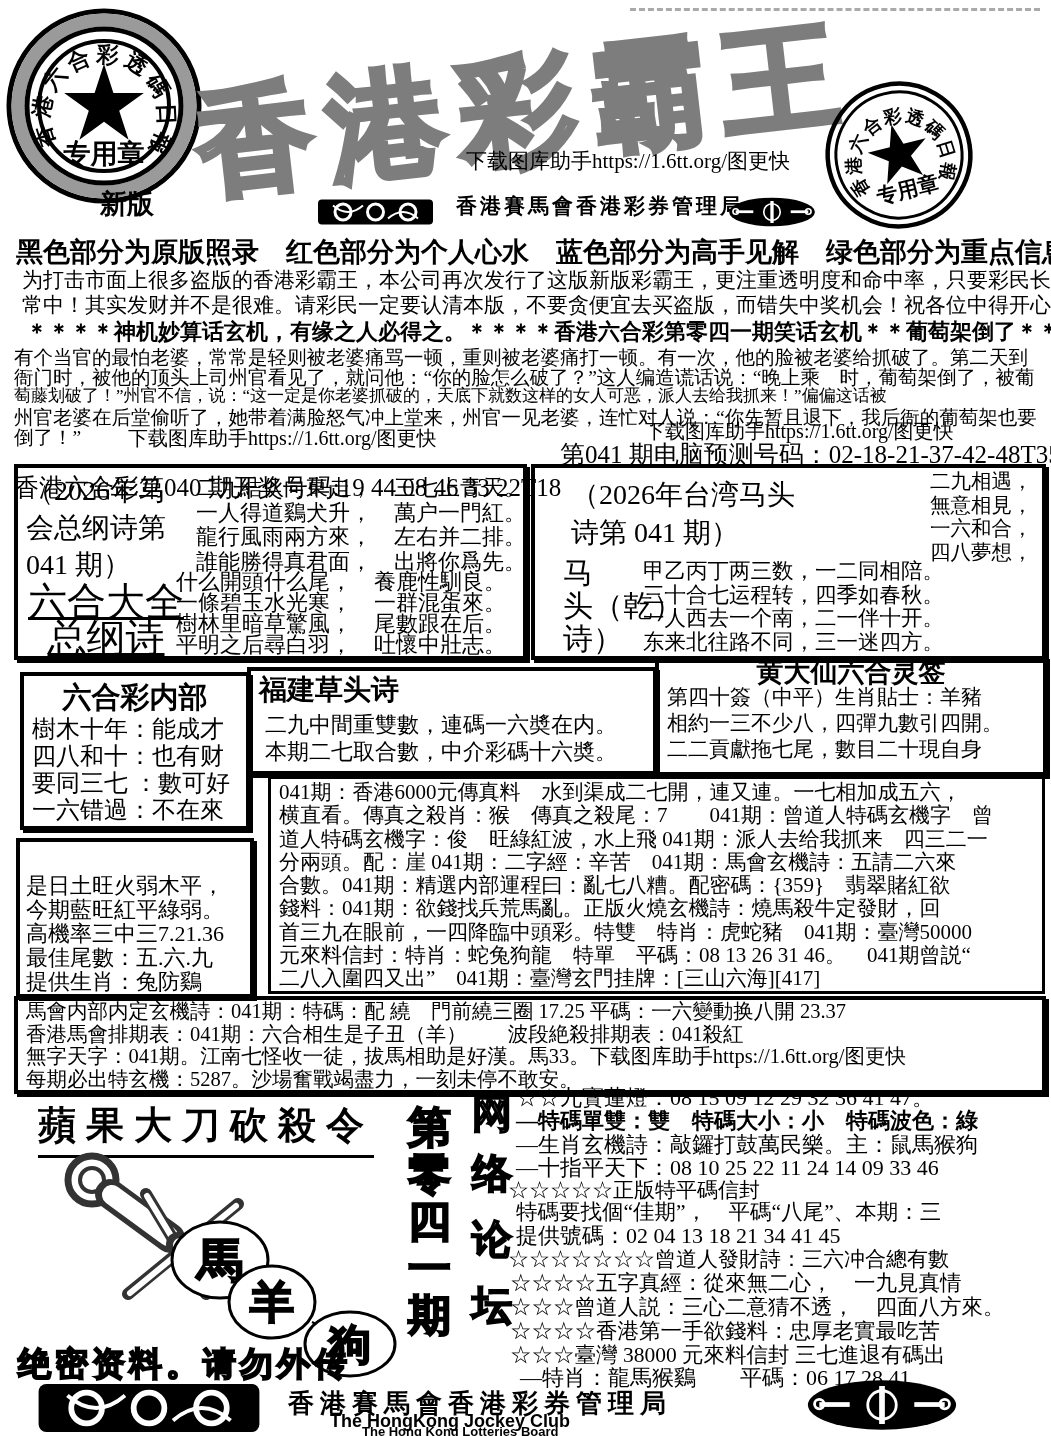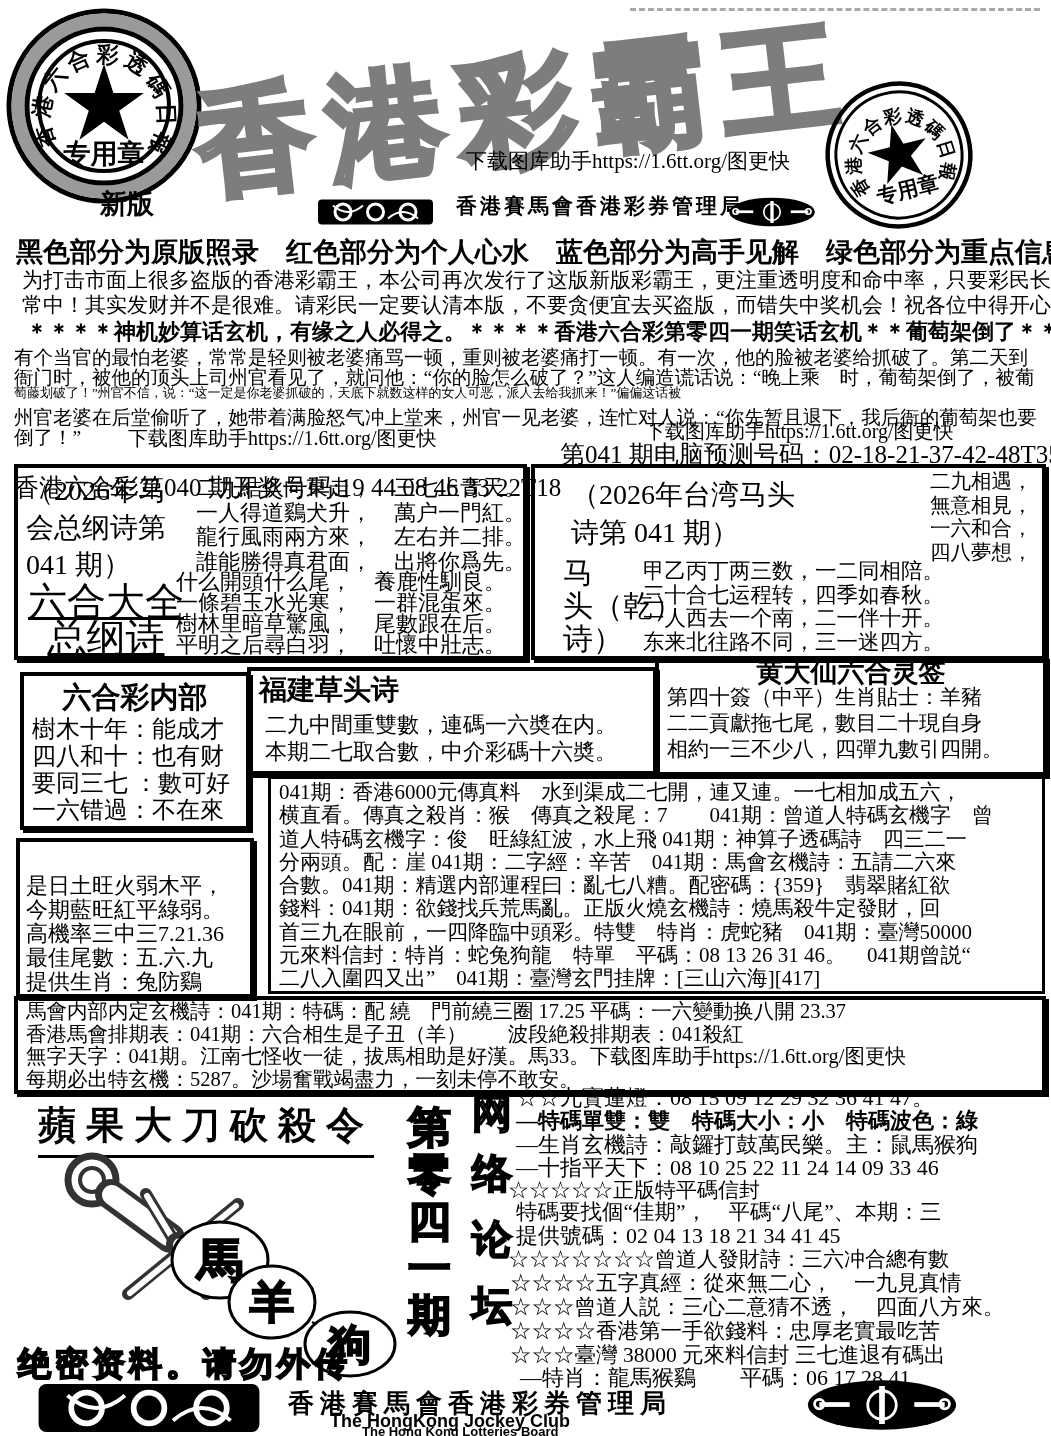--- a/index.html
+++ b/index.html
@@ -76,21 +76,21 @@
     <text x="100" y="157" text-anchor="middle" font-size="28" font-weight="bold" fill="#000">专用章</text>
   </svg>
 
   <div class="abs nw b" style="left:16px;top:234px;font-size:27px;">黑色部分为原版照录　红色部分为个人心水　蓝色部分为高手见解　绿色部分为重点信息</div>
   <div class="abs nw" style="left:22px;top:266px;font-size:21px;">为打击市面上很多盗版的香港彩霸王，本公司再次发行了这版新版彩霸王，更注重透明度和命中率，只要彩民长期跟踪，就能</div>
   <div class="abs nw" style="left:22px;top:291px;font-size:21px;">常中！其实发财并不是很难。请彩民一定要认清本版，不要贪便宜去买盗版，而错失中奖机会！祝各位中得开心，财源广进！</div>
 
   <div class="abs nw b" style="left:26px;top:317px;font-size:22px;">＊＊＊＊神机妙算话玄机，有缘之人必得之。＊＊＊＊香港六合彩第零四一期笑话玄机＊＊葡萄架倒了＊＊＊＊</div>
   <div class="abs nw" style="left:14px;top:344px;font-size:19.5px;">有个当官的最怕老婆，常常是轻则被老婆痛骂一顿，重则被老婆痛打一顿。有一次，他的脸被老婆给抓破了。第二天到</div>
   <div class="abs nw" style="left:14px;top:364px;font-size:19.5px;">衙门时，被他的顶头上司州官看见了，就问他：“你的脸怎么破了？”这人编造谎话说：“晚上乘　时，葡萄架倒了，被葡</div>
-  <div class="abs nw" style="left:14px;top:384px;font-size:13px;">萄藤划破了！”州官不信，说：“这一定是你老婆抓破的，天底下就数这样的女人可恶，派人去给我抓来！”偏偏这话被</div>
+  <div class="abs nw" style="left:14px;top:384px;font-size:17px;">萄藤划破了！”州官不信，说：“这一定是你老婆抓破的，天底下就数这样的女人可恶，派人去给我抓来！”偏偏这话被</div>
   <div class="abs nw" style="left:14px;top:404px;font-size:19.5px;">州官老婆在后堂偷听了，她带着满脸怒气冲上堂来，州官一见老婆，连忙对人说：“你先暂且退下，我后衙的葡萄架也要</div>
   <div class="abs nw" style="left:14px;top:424px;font-size:19.5px;">倒了！”</div>
   <div class="abs nw" style="left:128px;top:425px;font-size:20px;">下载图库助手https://1.6tt.org/图更快</div>
   <div class="abs nw" style="left:645px;top:418px;font-size:20px;">下载图库助手https://1.6tt.org/图更快</div>
 
   <div class="abs nw" style="left:14px;top:438px;font-size:25px;margin-top:33px;">香港六合彩第040 期开奖号码:19 44 08 46 33 22T18</div>
   <div class="abs nw" style="left:560px;top:438px;font-size:25px;">第041 期电脑预测号码：02-18-21-37-42-48T35</div>
 
   <div class="abs bx" style="left:14px;top:464px;width:505px;height:188px;">
     <div class="abs" style="left:8px;top:4px;width:160px;font-size:28px;line-height:37px;">（2026年马会总纲诗第 041 期）</div>
@@ -145,40 +145,40 @@
     <div class="abs" style="left:14px;top:40px;font-size:22px;line-height:27px;">
       <div class="nw">二九中間重雙數，連碼一六奬在内。</div>
       <div class="nw">本期二七取合數，中介彩碼十六奬。</div>
     </div>
   </div>
 
   <div class="abs bx" style="left:655px;top:656px;width:384px;height:112px;">
     <div class="abs nw ctr b sans" style="left:0;top:-6px;width:100%;font-size:27px;">黄大仙六合灵签</div>
     <div class="abs" style="left:8px;top:24px;font-size:21px;line-height:26px;">
       <div class="nw">第四十簽（中平）生肖貼士：羊豬</div>
+      <div class="nw">相約一三不少八，四彈九數引四開。</div>
       <div class="nw">二二貢獻拖七尾，數目二十現自身</div>
-      <div class="nw">相約一三不少八，四彈九數引四開。</div>
     </div>
   </div>
 
   <div class="abs bx" style="left:16px;top:838px;width:230px;height:152px;">
     <div class="abs" style="left:6px;top:32px;font-size:22px;line-height:24px;">
       <div class="nw">是日土旺火弱木平，</div>
       <div class="nw">今期藍旺紅平綠弱。</div>
       <div class="nw">高機率三中三7.21.36</div>
       <div class="nw">最佳尾數：五.六.九</div>
       <div class="nw">提供生肖：兔防鷄</div>
     </div>
   </div>
 
   <div class="abs bx3" style="left:268px;top:776px;width:771px;height:212px;">
     <div class="abs" style="left:8px;top:2px;font-size:21px;line-height:23.3px;">
       <div class="nw">041期：香港6000元傳真料　水到渠成二七開，連又連。一七相加成五六，</div>
       <div class="nw">横直看。傳真之殺肖：猴　傳真之殺尾：7　　041期：曾道人特碼玄機字　曾</div>
-      <div class="nw">道人特碼玄機字：俊　旺綠紅波，水上飛 041期：神算子透碼詩　四三二一</div>
+      <div class="nw">道人特碼玄機字：俊　旺綠紅波，水上飛 041期：派人去给我抓来　四三二一</div>
       <div class="nw">分兩頭。配：崖 041期：二字經：辛苦　041期：馬會玄機詩：五請二六來</div>
       <div class="nw">合數。041期：精選内部運程曰：亂七八糟。配密碼：{359}　翡翠賭紅欲</div>
       <div class="nw">錢料：041期：欲錢找兵荒馬亂。正版火燒玄機詩：燒馬殺牛定發財，回</div>
       <div class="nw">首三九在眼前，一四降臨中頭彩。特雙　特肖：虎蛇豬　041期：臺灣50000</div>
       <div class="nw">元來料信封：特肖：蛇兔狗龍　特單　平碼：08 13 26 31 46。　041期曾説“</div>
       <div class="nw">二八入圍四又出”　041期：臺灣玄門挂牌：[三山六海][417]</div>
     </div>
   </div>
 
   <div class="abs bx" style="left:14px;top:996px;width:1024px;height:90px;">

